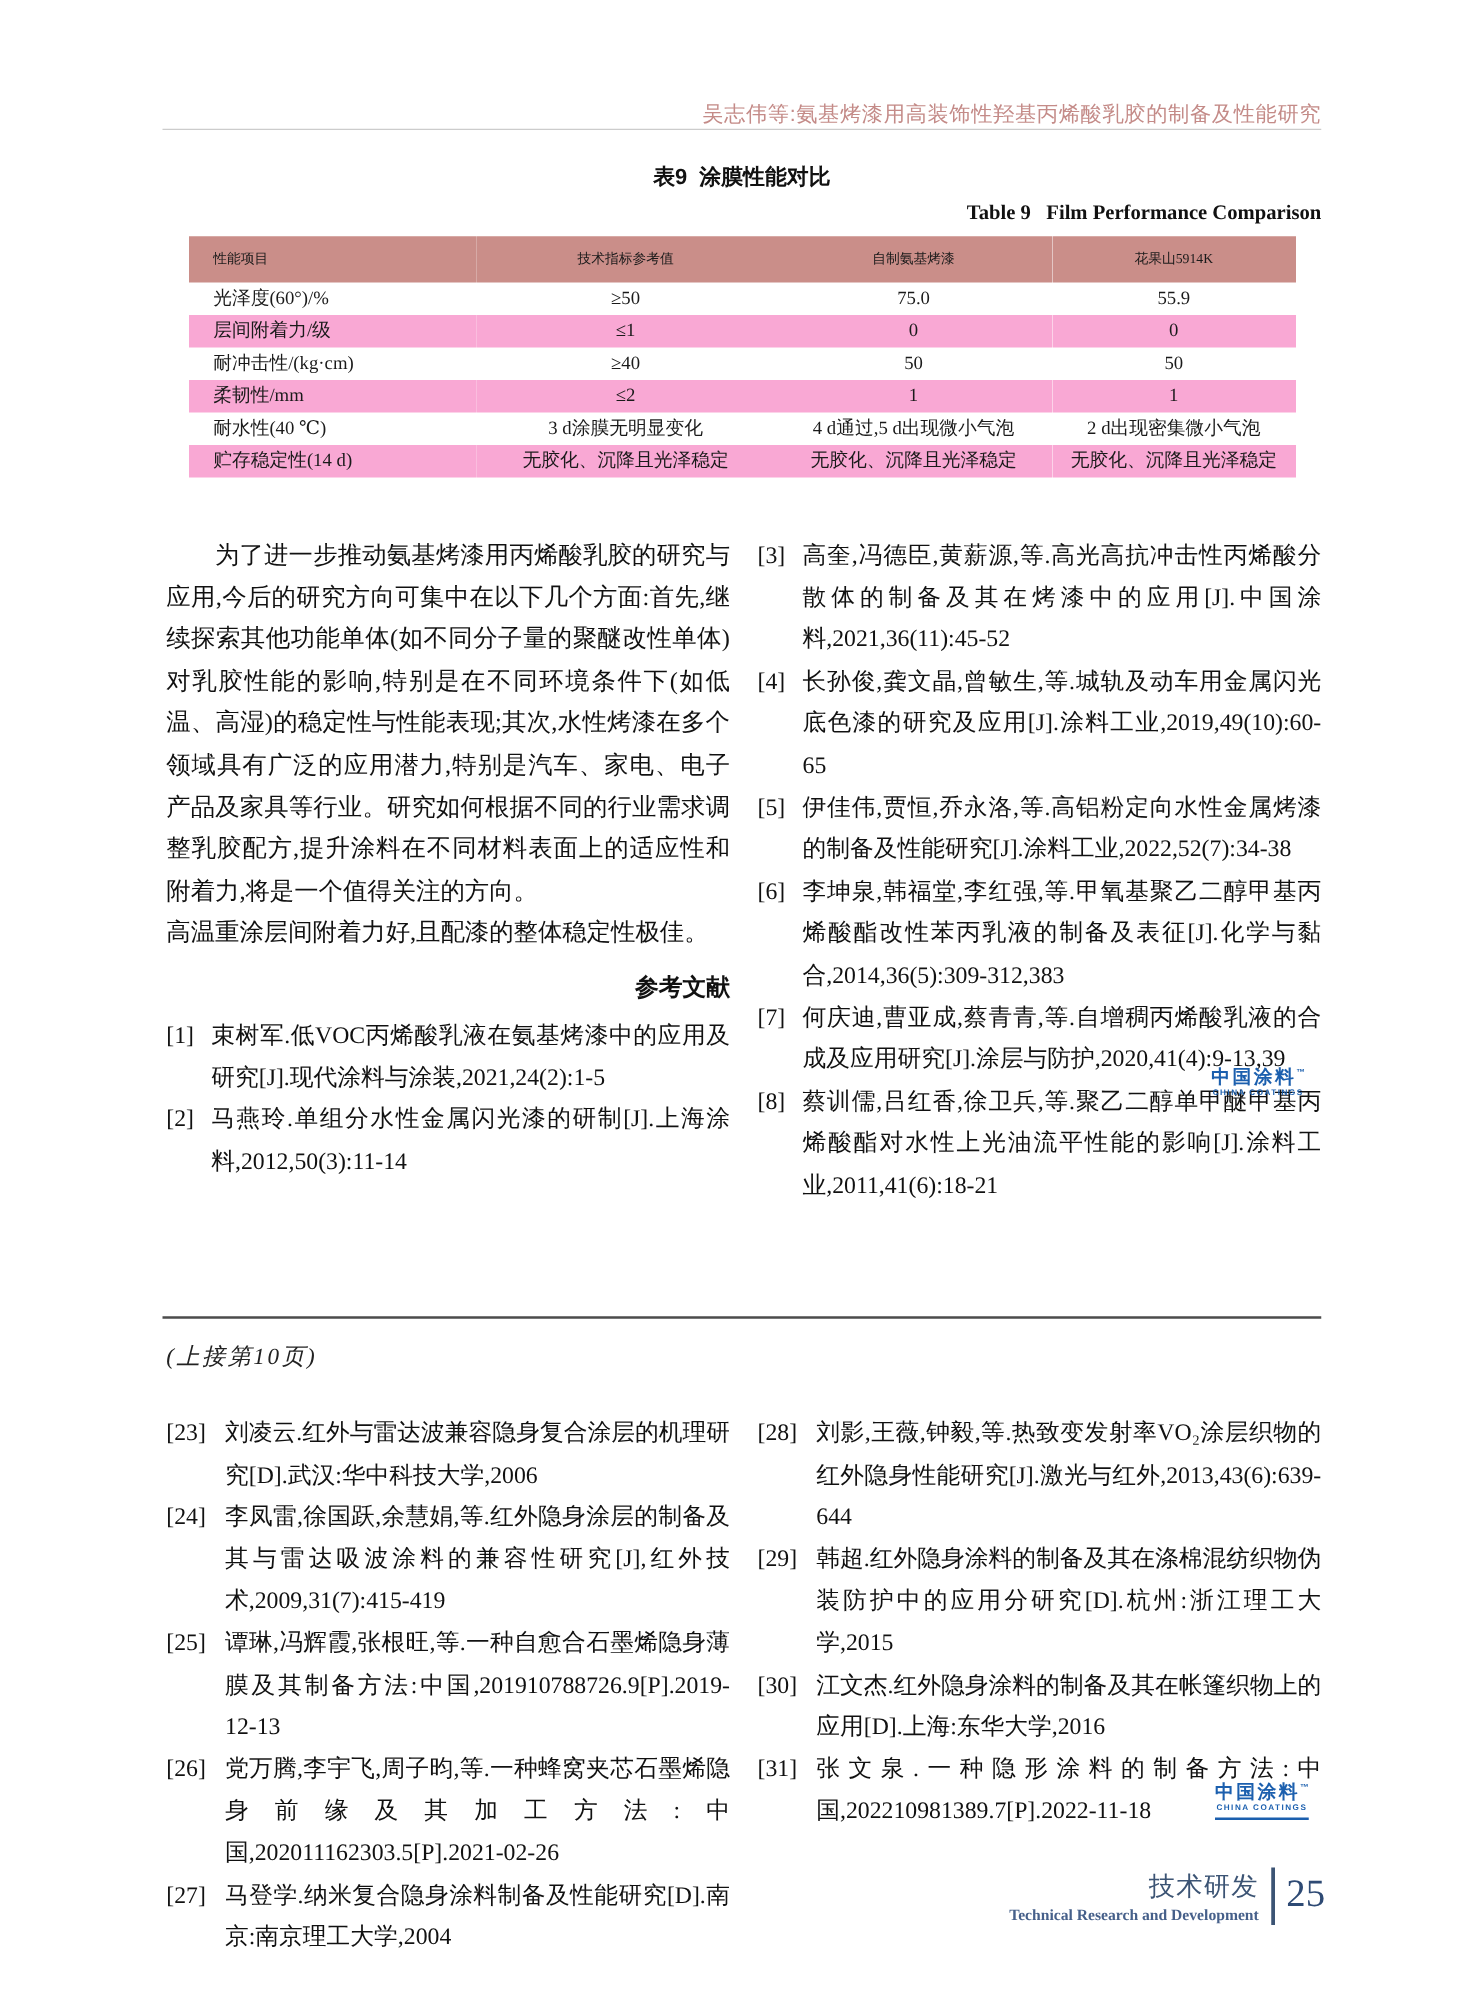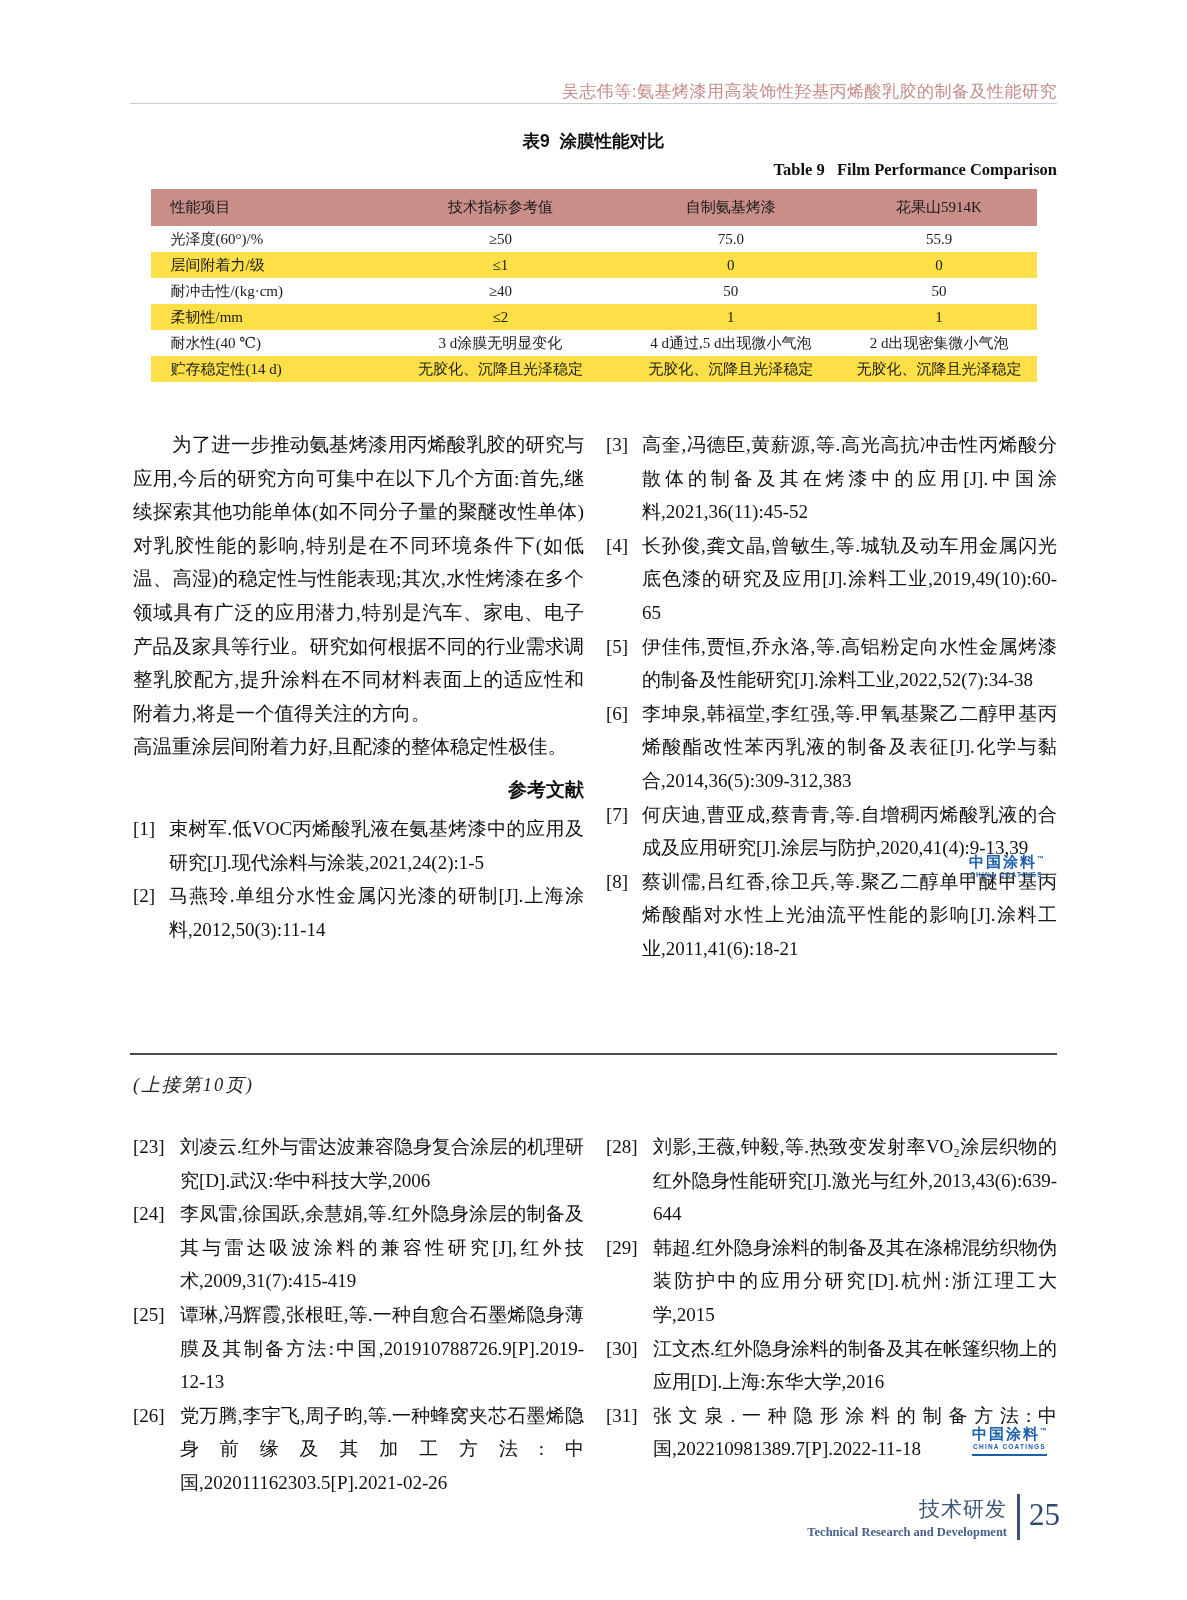--- a/index.html
+++ b/index.html
@@ -38,24 +38,24 @@
     font-size:15px;
   }
   table.perf col.c1 { width:26%; }
   table.perf col.c2 { width:27%; }
   table.perf col.c3 { width:25%; }
   table.perf col.c4 { width:22%; }
   table.perf th, table.perf td {
     font-weight:normal; text-align:center; padding:0 4px;
     height:26px; line-height:26px; white-space:nowrap; overflow:hidden;
   }
-  table.perf th { height:37px; line-height:37px; font-size:15px; }
+  table.perf th { height:37px; line-height:37px; font-size:11px; }
   table.perf thead tr { background:#ca8e89; }
   table.perf th:first-child, table.perf td:first-child { text-align:left; padding-left:20px; }
-  table.perf tbody tr.alt { background:#fde047; }
+  table.perf tbody tr.alt { background:#f9a8d4; }
   
   .columns { position:absolute; left:133px; width:924px; display:flex; gap:22px; }
   .columns.upper { top:428px; }
   .columns.lower { top:1130px; }
   .col { flex:1; min-width:0; }
   .body-par {
     font-size:19.5px; line-height:33.6px; text-align:justify;
     text-justify:inter-character; color:#111;
   }
   .body-par.indent { text-indent:2em; }
@@ -230,20 +230,24 @@
         <span class="ref-text">李凤雷,徐国跃,余慧娟,等.红外隐身涂层的制备及其与雷达吸波涂料的兼容性研究[J],红外技术,2009,31(7):415-419</span>
       </div>
       <div class="ref-item">
         <span class="ref-num">[25]</span>
         <span class="ref-text">谭琳,冯辉霞,张根旺,等.一种自愈合石墨烯隐身薄膜及其制备方法:中国,201910788726.9[P].2019-12-13</span>
       </div>
       <div class="ref-item">
         <span class="ref-num">[26]</span>
         <span class="ref-text">党万腾,李宇飞,周子昀,等.一种蜂窝夹芯石墨烯隐身前缘及其加工方法:中国,202011162303.5[P].2021-02-26</span>
       </div>
+      <div class="ref-item">
+        <span class="ref-num">[27]</span>
+        <span class="ref-text">马登学.纳米复合隐身涂料制备及性能研究[D].南京:南京理工大学,2004</span>
+      </div>
     </div>
     <div class="col">
       <div class="ref-item">
         <span class="ref-num">[28]</span>
         <span class="ref-text">刘影,王薇,钟毅,等.热致变发射率VO₂涂层织物的红外隐身性能研究[J].激光与红外,2013,43(6):639-644</span>
       </div>
       <div class="ref-item">
         <span class="ref-num">[29]</span>
         <span class="ref-text">韩超.红外隐身涂料的制备及其在涤棉混纺织物伪装防护中的应用分研究[D].杭州:浙江理工大学,2015</span>
       </div>

